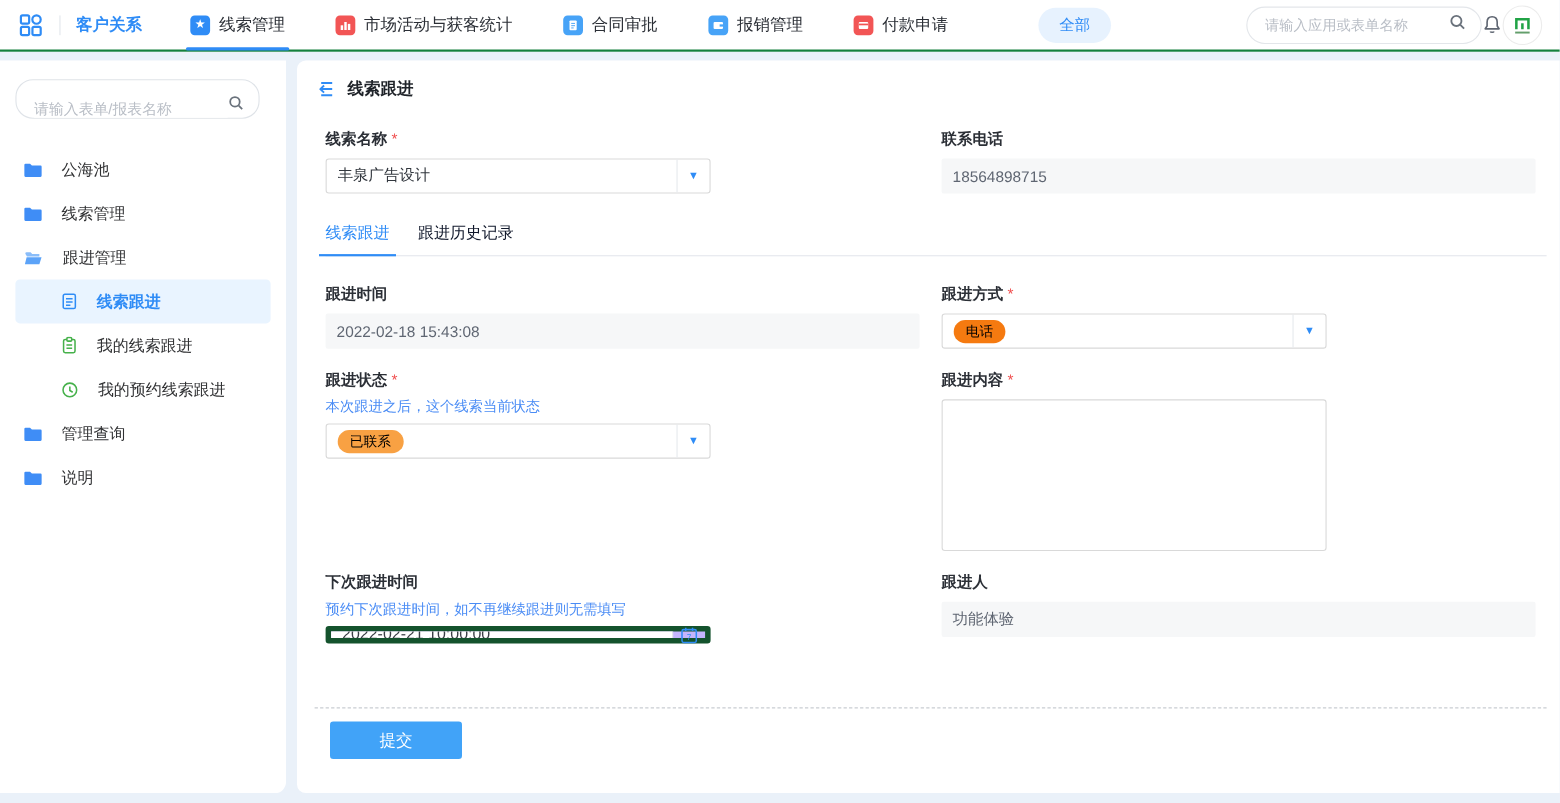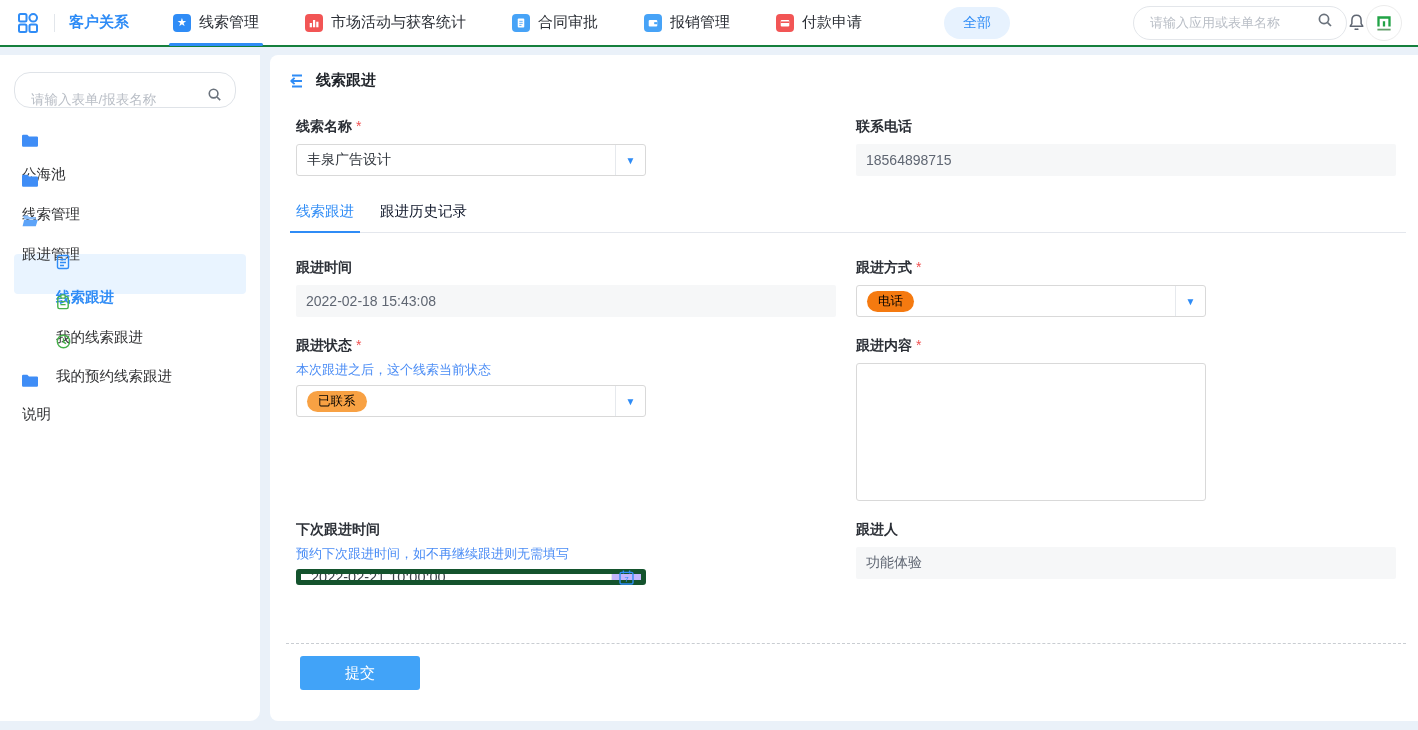--- a/index.html
+++ b/index.html
@@ -38,22 +38,22 @@
   .page { display:flex; margin-top:8px; height:666px; }
   .sidebar { width:260px; background:#fff; border-radius:0 0 10px 0; flex:none;
     padding-top:17px; overflow:hidden; }
   .main { flex:1; background:#fff; margin-left:10px; border-radius:8px 0 0 8px;
     padding:14px 12px 0 16px; overflow:hidden; }
 
   
   .sb-search { height:36px; margin:0 24px 26px 14px; border:1px solid #dfe3e8; border-radius:16px;
     display:flex; align-items:flex-end; padding:0 12px 0 16px; }
   .sb-search input { border:none; outline:none; flex:1; font-size:13.5px; font-family:inherit; min-width:0; }
-  .side-item { height:40px; margin:0 14px; padding-left:8px; display:flex; align-items:flex-start;
-    gap:18px; font-size:14.5px; color:#303133; cursor:pointer; border-radius:4px;flex-direction:column; }
+  .side-item { height:40px; margin:0 14px; padding-left:8px; display:flex; align-items:center;
+    gap:18px; font-size:14.5px; color:#303133; cursor:pointer; border-radius:4px; }
   .side-item.child { padding-left:42px; }
   .side-item.selected { background:#e9f4ff; color:#2f8cf6; font-weight:700; }
   .side-item .si { display:flex; flex:none; }
 
   
   .m-head { display:flex; align-items:center; gap:12px; margin-bottom:28px; padding-top:2px; }
   .m-title { font-size:15px; font-weight:700; color:#1f2329; }
   .fold { cursor:pointer; display:flex; }
 
   .form-wrap { margin-left:10px; }
@@ -248,20 +248,28 @@
     <div class="side-item child">
       <span class="si">
         <svg width="15" height="15" viewBox="0 0 15 15" fill="none" stroke="#46b14b" stroke-width="1.4">
           <circle cx="7.5" cy="7.5" r="6.2"></circle>
             <path d="M7.5 4.3V8l2.6 1.6"></path>
           </svg>
       </span>
       <span>我的预约线索跟进</span>
     </div>
 
+    <div class="side-item">
+      <span class="si">
+        <svg width="16" height="13" viewBox="0 0 16 13">
+            <path d="M0 2q0-1.2 1.2-1.2h4.1L7 2.4h7.8q1.2 0 1.2 1.2v8q0 1.2-1.2 1.2H1.2Q0 12.8 0 11.6z" fill="#3f8df6"></path>
+          </svg>
+      </span>
+      <span>管理查询</span>
+    </div>
 
     <div class="side-item">
       <span class="si">
         <svg width="16" height="13" viewBox="0 0 16 13">
             <path d="M0 2q0-1.2 1.2-1.2h4.1L7 2.4h7.8q1.2 0 1.2 1.2v8q0 1.2-1.2 1.2H1.2Q0 12.8 0 11.6z" fill="#3f8df6"></path>
           </svg>
       </span>
       <span>说明</span>
     </div>
   </aside>

